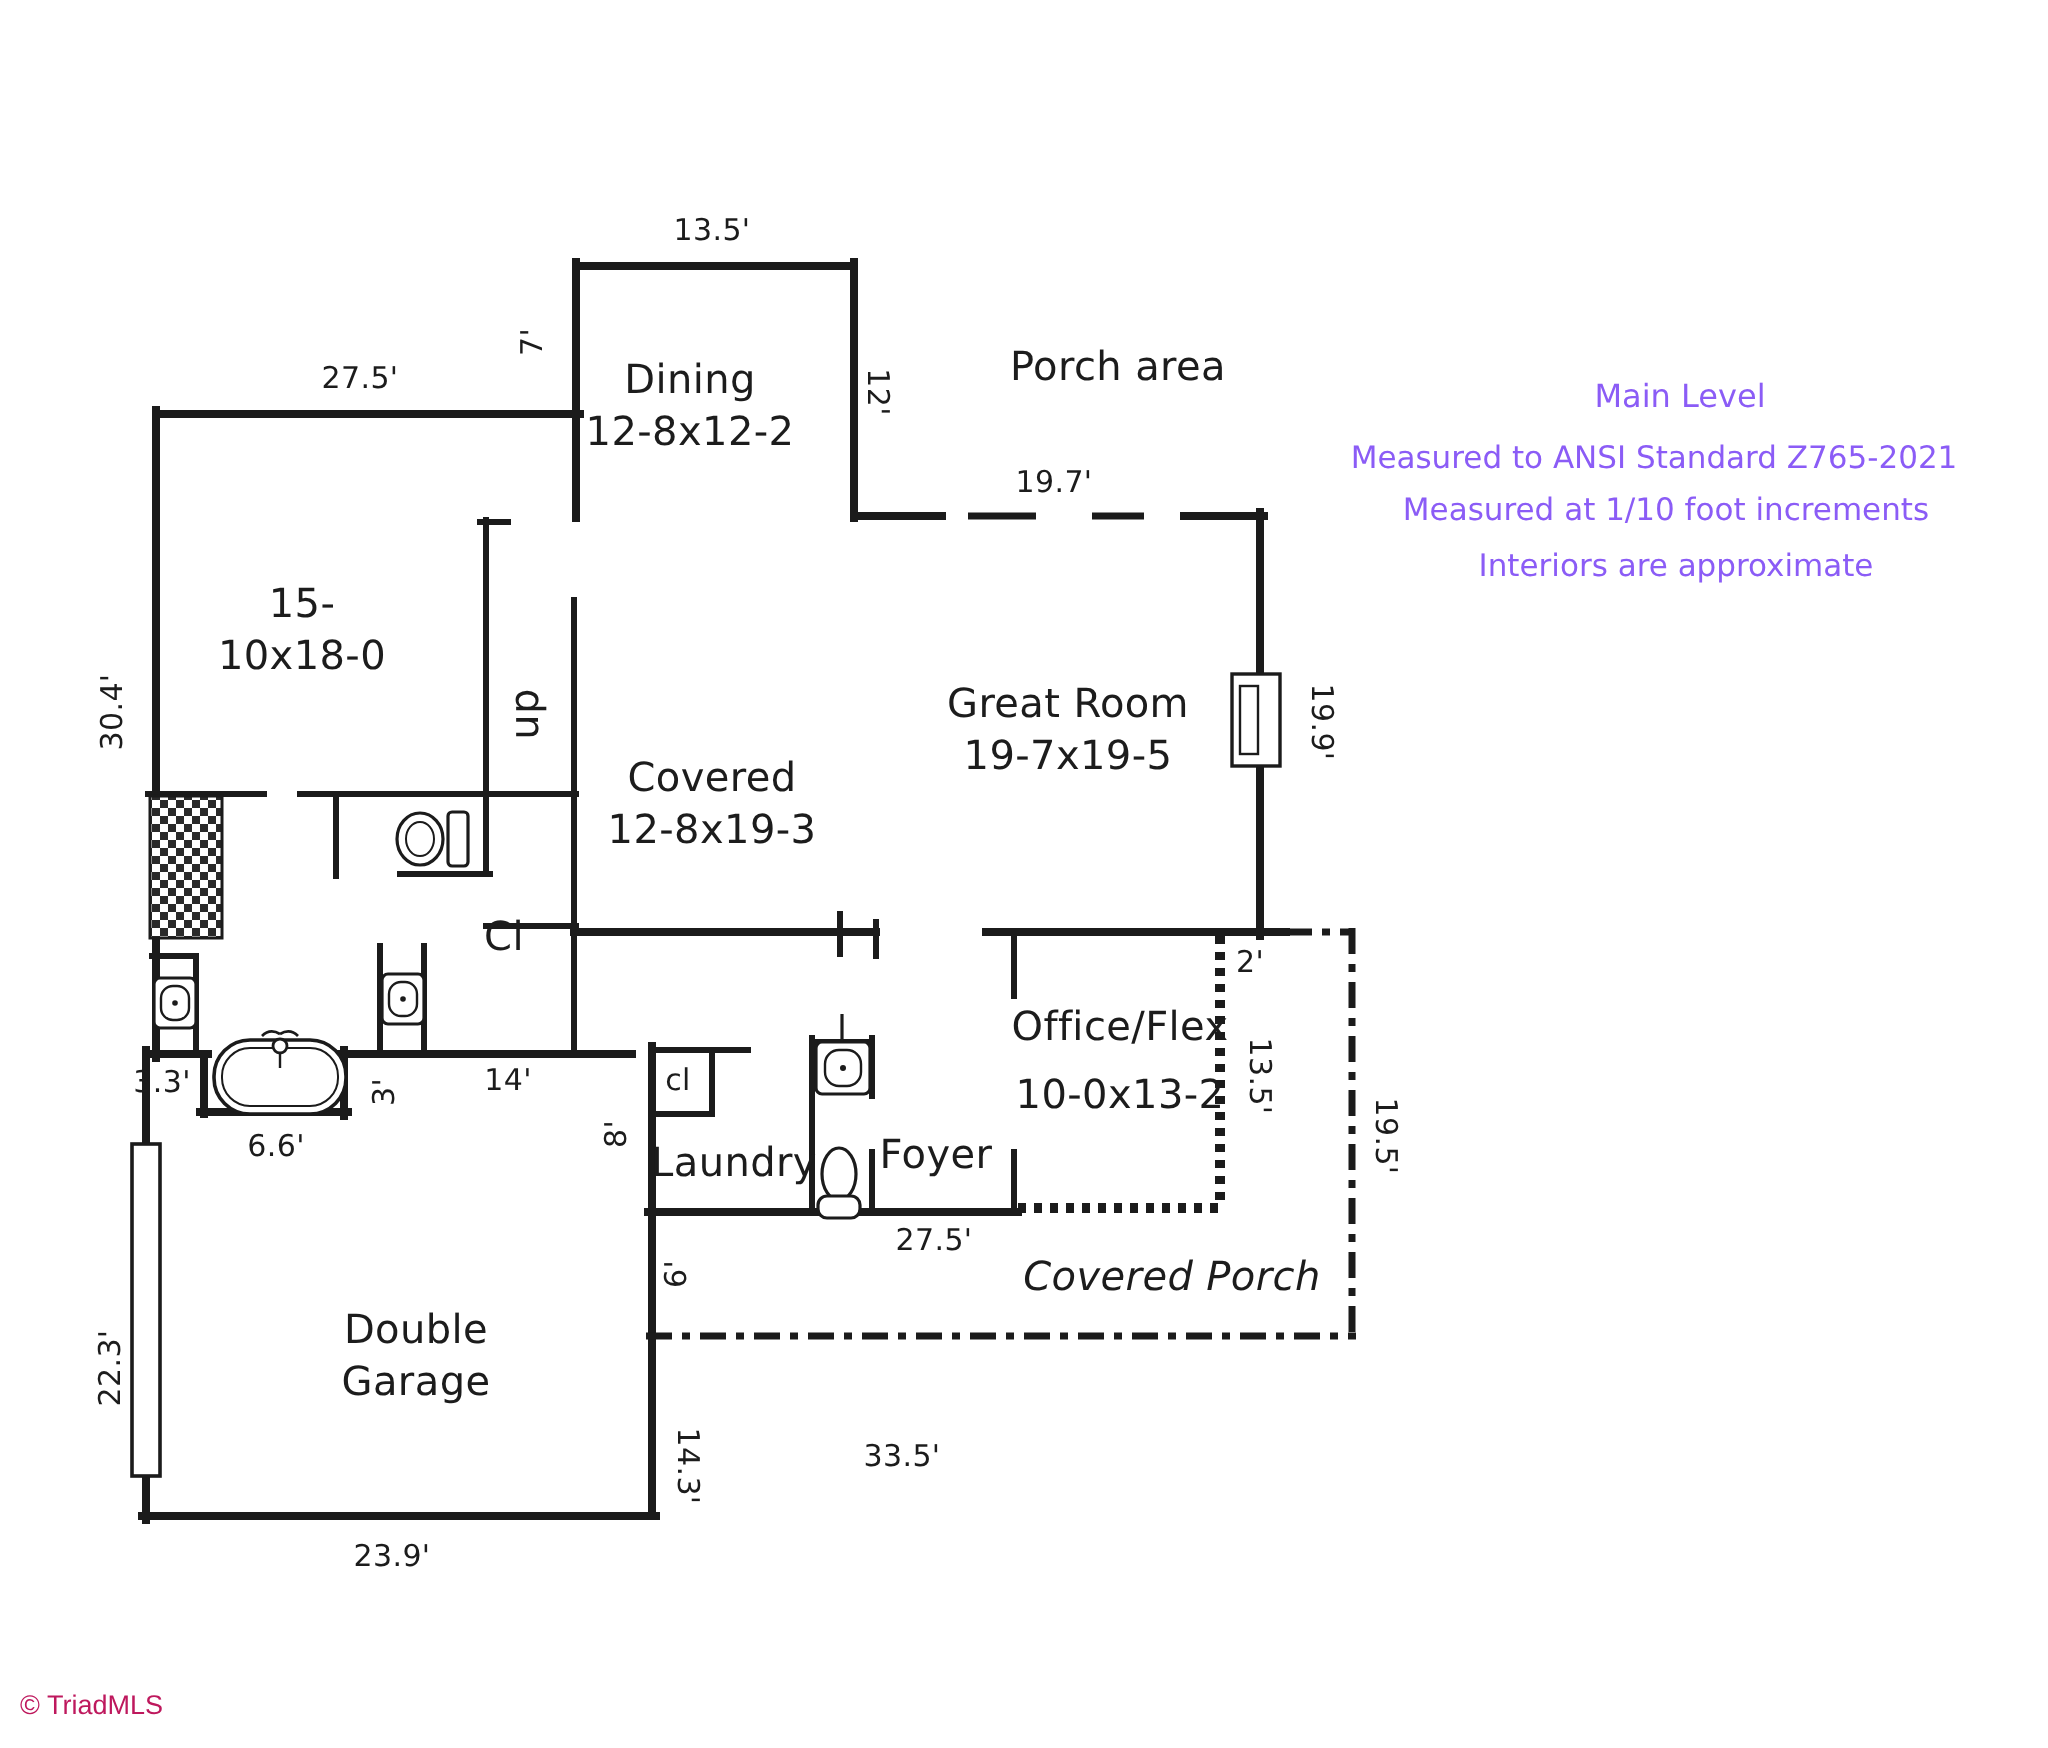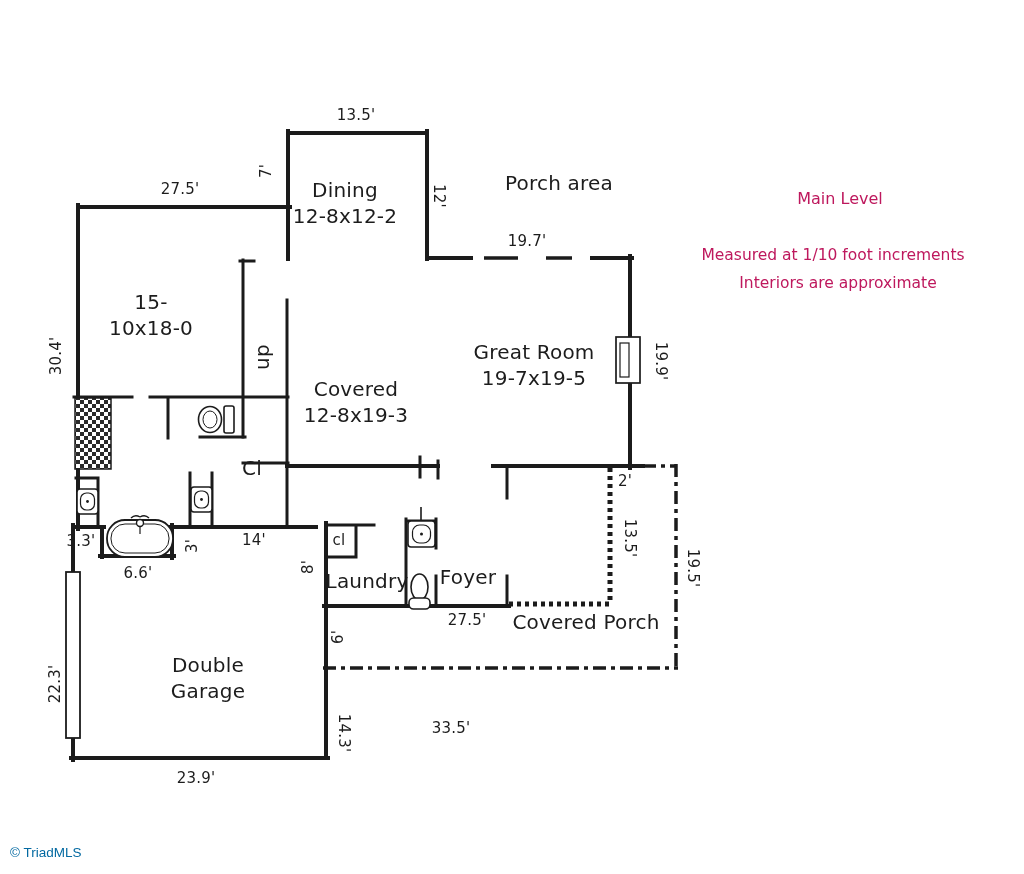--- a/index.html
+++ b/index.html
@@ -24,28 +24,28 @@
   }
   .dim{font-size:15px;}
   .rot-ccw{transform:translate(-50%,-50%) rotate(-90deg);}
   .rot-cw{transform:translate(-50%,-50%) rotate(90deg);}
   .wrap{white-space:normal;}
   .info{
     position:absolute;
     transform:translate(-50%,-50%);
     white-space:nowrap;
     font-size:15.5px;
-    color:#be185d;
+    color:#8b5cf6;
   }
   .info.title{font-size:16px;}
   .watermark{
     position:absolute;
     left:10px;top:845px;
     font-size:13.5px;
-    color:#0369a1;
+    color:#be185d;
     transform:none;
     font-family:"Liberation Sans",sans-serif;
   }
   .gap28{line-height:1.7;}
 </style>
 </head>
 <body>
 
 <div id="plan">
 
@@ -167,29 +167,33 @@
   <div class="lbl" style="left:534px;top:365px;">
     <div>Great Room</div>
     <div>19-7x19-5</div>
   </div>
 
   <div class="lbl" style="left:356px;top:402px;">
     <div>Covered</div>
     <div>12-8x19-3</div>
   </div>
 
+  <div class="lbl gap28" style="left:560px;top:530px;">
+    <div>Office/Flex</div>
+    <div>10-0x13-2</div>
+  </div>
 
   <div class="lbl wrap" style="left:208px;top:678px;width:80px;">
     <div>Double Garage</div>
   </div>
 
   <div class="lbl" style="left:468px;top:533px;margin-top:44px;">Foyer</div>
   <div class="lbl" style="left:367px;top:581px;">Laundry</div>
   <div class="lbl" style="left:559px;top:183px;">Porch area</div>
-  <div class="lbl" style="left:586px;top:622px;">Covered Porch</div>
+  <div class="lbl" style="left:586px;top:638px;font-style:italic;">Covered Porch</div>
   <div class="lbl" style="left:252px;top:468px;">Cl</div>
   <div class="lbl" style="left:339px;top:541px;font-size:15px;">cl</div>
   <div class="lbl rot-ccw" style="left:262px;top:357px;">up</div>
 
   <div class="lbl dim" style="left:356px;top:116px;">13.5'</div>
   <div class="lbl dim rot-ccw" style="left:267px;top:171px;">7'</div>
   <div class="lbl dim rot-cw" style="left:438px;top:196px;">12'</div>
   <div class="lbl dim" style="left:180px;top:190px;">27.5'</div>
   <div class="lbl dim rot-ccw" style="left:57px;top:356px;">30.4'</div>
   <div class="lbl dim" style="left:527px;top:242px;">19.7'</div>
@@ -203,18 +207,19 @@
   <div class="lbl dim" style="left:138px;top:574px;">6.6'</div>
   <div class="lbl dim rot-ccw" style="left:309px;top:567px;">8'</div>
   <div class="lbl dim" style="left:467px;top:621px;">27.5'</div>
   <div class="lbl dim rot-ccw" style="left:56px;top:684px;">22.3'</div>
   <div class="lbl dim rot-ccw" style="left:339px;top:637px;">6'</div>
   <div class="lbl dim" style="left:451px;top:690px;margin-top:39px;">33.5'</div>
   <div class="lbl dim rot-cw" style="left:343px;top:733px;">14.3'</div>
   <div class="lbl dim" style="left:196px;top:779px;">23.9'</div>
 
   <div class="info title" style="left:840px;top:198px;">Main Level</div>
+  <div class="info" style="left:827px;top:229px;">Measured to ANSI Standard Z765-2021</div>
   <div class="info" style="left:833px;top:255px;">Measured at 1/10 foot increments</div>
   <div class="info" style="left:838px;top:283px;">Interiors are approximate</div>
 
   <div class="watermark">© TriadMLS</div>
 
 </div>
 
 </body></html>

